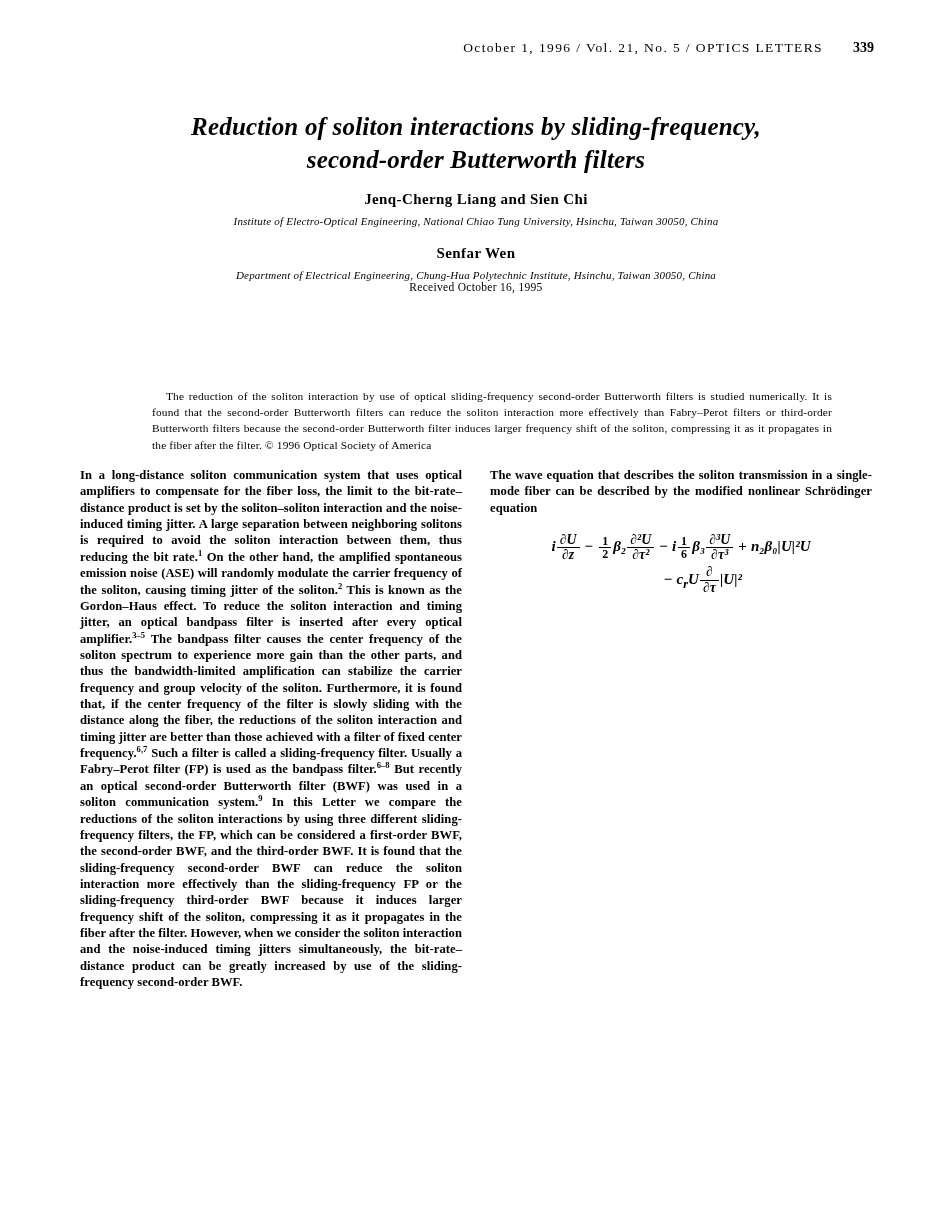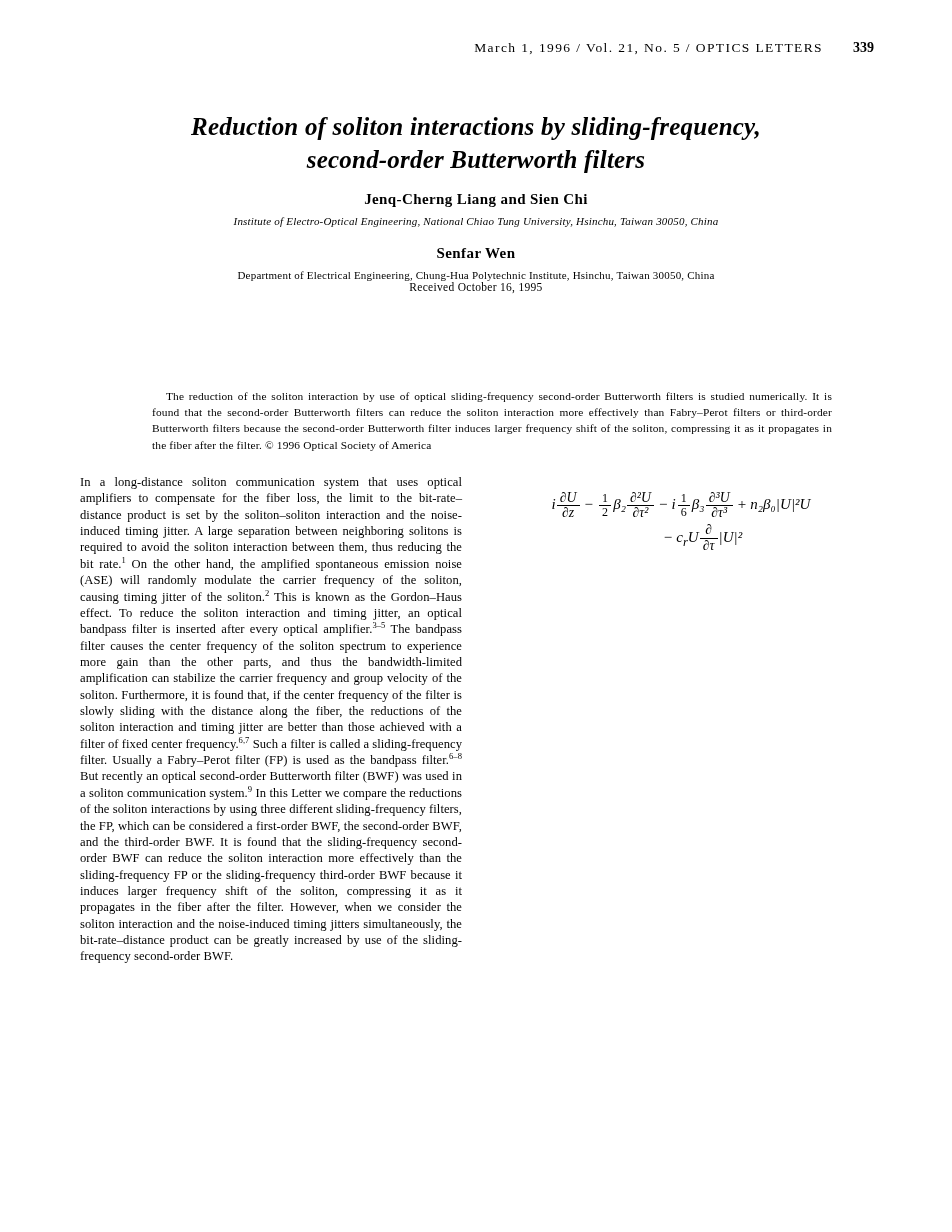--- a/index.html
+++ b/index.html
@@ -66,20 +66,21 @@
   }
   .authors2 {
     margin-top:18px;
     font-size:15px;
     font-weight:bold;
     letter-spacing:0.4px;
   }
   .affil2 {
     margin-top:7px;
     font-size:11px;
+    font-style:italic;
     letter-spacing:0.2px;
   }
   .received {
     font-size:11.5px;
     letter-spacing:0.3px;
   }
 
   
   .abstract {
     position:absolute;
@@ -95,26 +96,27 @@
 
   
   .columns {
     position:absolute;
     left:80px; top:462px;
     width:792px;
     height:710px;
   }
   .col {
     position:absolute;
-    top:12px;
+    top:5px;
     width:382px;
     font-size:12.6px;
     line-height:1.30;
     text-align:justify;
     letter-spacing:0.05px;
+    font-weight:bold;
   }
   .col.left  { left:0; }
   .col.right { left:410px; }
   .col p { margin:0; }
   .col p.body  { text-indent:0; }
 
   sup { font-size:0.68em; vertical-align:super; line-height:0; }
 
   
   .equation {
@@ -148,21 +150,21 @@
   .pd .num { display:block; font-style:italic; padding:0 3px; }
   .pd .den { display:block; border-top:1px solid #000; font-style:italic; padding:0 3px; }
   .op { margin:0 4px; }
 </style>
 </head>
 <body>
 
 <div class="page">
 
   <div class="runhead">
-    <span class="journal">March 1, 1996 / Vol. 21, No. 5 / OPTICS LETTERS</span>
+    <span class="journal">October 1, 1996 / Vol. 21, No. 5 / OPTICS LETTERS</span>
     <span class="pageno">339</span>
   </div>
 
   <div class="titleblock">
     <div class="title">
       <div>Reduction of soliton interactions by sliding-frequency,</div>
       <div>second-order Butterworth filters</div>
     </div>
     <div class="authors1">Jenq-Cherng Liang and Sien Chi</div>
     <div class="affil1">Institute of Electro-Optical Engineering, National Chiao Tung University, Hsinchu, Taiwan 30050, China</div>
@@ -176,20 +178,21 @@
     <span class="copy">© 1996 Optical Society of America</span>
   </div>
 
   <div class="columns">
 
     <div class="col left">
       <p class="body"><span>In a long-distance soliton communication system that uses optical amplifiers to compensate for the fiber loss, the limit to the bit-rate–distance product is set by the soliton–soliton interaction and the noise-induced timing jitter. A large separation between neighboring solitons is required to avoid the soliton interaction between them, thus reducing the bit rate.<sup>1</sup> On the other hand, the amplified spontaneous emission noise (ASE) will randomly modulate the carrier frequency of the soliton, causing timing jitter of the soliton.<sup>2</sup> This is known as the Gordon–Haus effect. To reduce the soliton interaction and timing jitter, an optical bandpass filter is inserted after every optical amplifier.<sup>3–5</sup> The bandpass filter causes the center frequency of the soliton spectrum to experience more gain than the other parts, and thus the bandwidth-limited amplification can stabilize the carrier frequency and group velocity of the soliton. Furthermore, it is found that, if the center frequency of the filter is slowly sliding with the distance along the fiber, the reductions of the soliton interaction and timing jitter are better than those achieved with a filter of fixed center frequency.<sup>6,7</sup> Such a filter is called a sliding-frequency filter. Usually a Fabry–Perot filter (FP) is used as the bandpass filter.<sup>6–8</sup> But recently an optical second-order Butterworth filter (BWF) was used in a soliton communication system.<sup>9</sup> In this Letter we compare the reductions of the soliton interactions by using three different sliding-frequency filters, the FP, which can be considered a first-order BWF, the second-order BWF, and the third-order BWF. It is found that the sliding-frequency second-order BWF can reduce the soliton interaction more effectively than the sliding-frequency FP or the sliding-frequency third-order BWF because it induces larger frequency shift of the soliton, compressing it as it propagates in the fiber after the filter. However, when we consider the soliton interaction and the noise-induced timing jitters simultaneously, the bit-rate–distance product can be greatly increased by use of the sliding-frequency second-order BWF.</span></p>
     </div>
 
     <div class="col right">
+      <p class="body"><span>The wave equation that describes the soliton transmission in a single-mode fiber can be described by the modified nonlinear Schrödinger equation</span></p>
 
       <div class="equation">
         <div class="eqline first">
           <span class="mi">i</span><span class="pd"><span class="num">∂U</span><span class="den">∂z</span></span><span class="op">−</span><span class="frac"><span class="num">1</span><span class="den">2</span></span><span class="mi">β₂</span><span class="pd"><span class="num">∂²U</span><span class="den">∂τ²</span></span><span class="op">−</span><span class="mi">i</span><span class="frac"><span class="num">1</span><span class="den">6</span></span><span class="mi">β₃</span><span class="pd"><span class="num">∂³U</span><span class="den">∂τ³</span></span><span class="op">+</span><span class="mi">n₂β₀|U|²U</span>
         </div>
         <div class="eqline second">
           <span class="op">−</span><span class="mi">c</span><sub class="mi">r</sub><span class="mi">U</span><span class="pd"><span class="num">∂</span><span class="den">∂τ</span></span><span class="mi">|U|²</span>
         </div>
       </div>
     </div>

